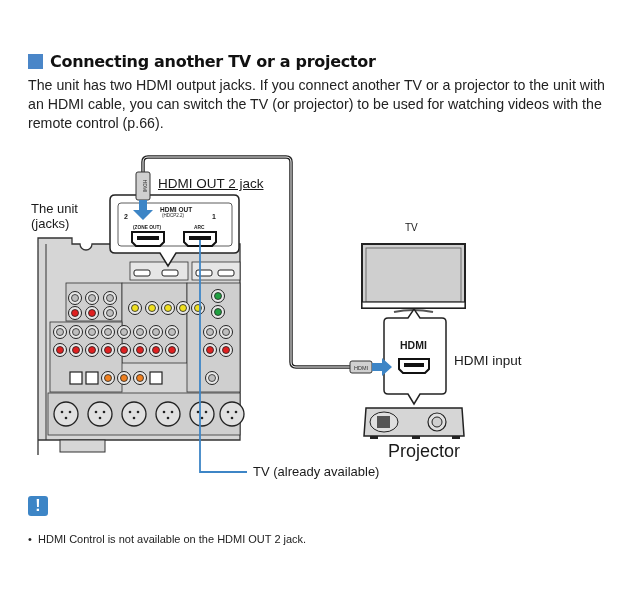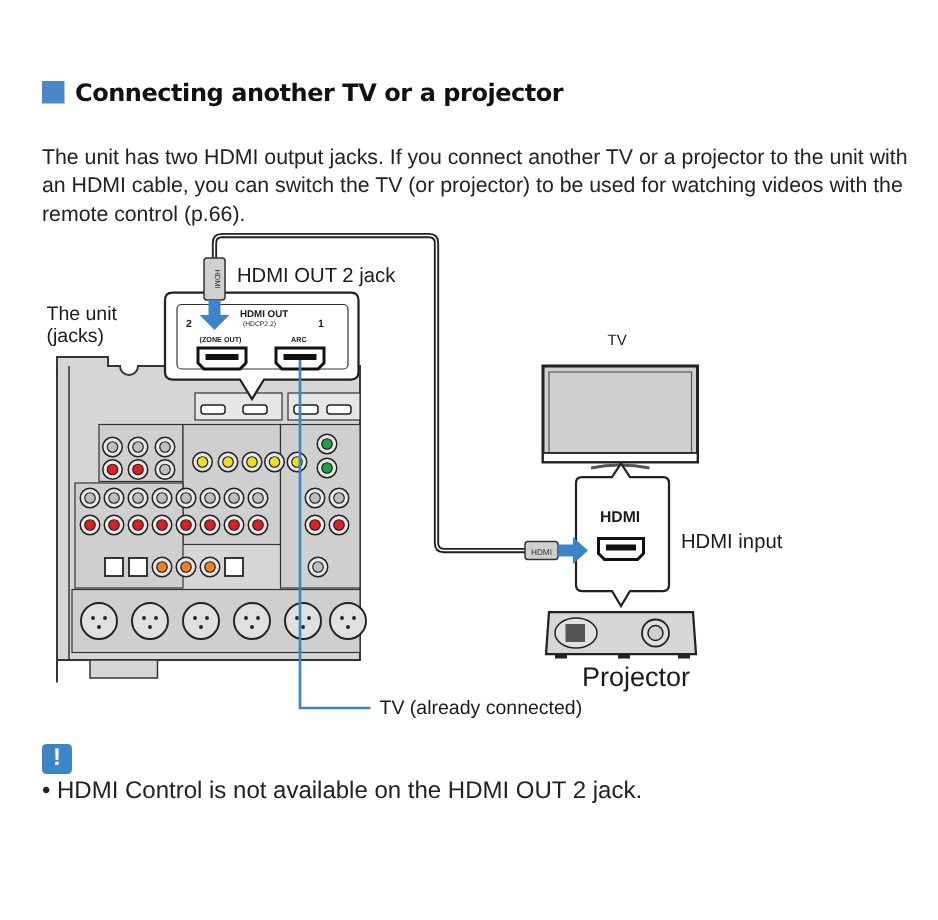--- a/index.html
+++ b/index.html
@@ -1,25 +1,25 @@
 <!DOCTYPE html>
 <html><head>
 <meta charset="utf-8">
 <style>
   html, body { margin:0; padding:0; background:#ffffff; }
   body { width:625px; height:613px; position:relative; overflow:hidden; font-family:"Liberation Sans", sans-serif; color:#1a1a1a; }
   .heading { position:absolute; left:28px; top:52px; display:flex; align-items:center; }
   .heading .sq { width:15px; height:15px; background:#4a86c8; margin-right:7px; }
   .heading h1 { margin:0; font-family:"DejaVu Sans", sans-serif; font-weight:bold; font-size:16px; letter-spacing:-0.3px; color:#111; }
-  .intro { position:absolute; left:28px; top:96px; width:580px; font-size:14.2px; line-height:19px; color:#222; margin:0; }
+  .intro { position:absolute; left:28px; top:76px; width:580px; font-size:14.2px; line-height:19px; color:#222; margin:0; }
   svg.diagram { position:absolute; left:0; top:0; }
   .lbl { position:absolute; font-size:13px; color:#1a1a1a; white-space:nowrap; }
   .notes { position:absolute; left:28px; top:496px; width:580px; }
   .note-icon { width:20px; height:20px; background:#3d85c6; border-radius:3px; color:#fff; font-weight:bold; font-size:16px; text-align:center; line-height:20px; }
-  ul.notes-list { list-style:none; margin:5px 0 0 0; padding:0; font-size:16px; line-height:13.5px; color:#222; }
+  ul.notes-list { list-style:none; margin:17px 0 0 0; padding:0; font-size:11px; line-height:13.5px; color:#222; }
   ul.notes-list li { position:relative; padding-left:10px; margin-bottom:4px; }
   ul.notes-list li::before { content:"•"; position:absolute; left:0; top:0; }
 </style>
 </head>
 <body>
 
 <div class="heading">
   <div class="sq"></div>
   <h1>Connecting another TV or a projector</h1>
 </div>
@@ -272,31 +272,31 @@
     <rect x="370" y="436" width="8" height="3" fill="#222"></rect>
     <rect x="412" y="436" width="8" height="3" fill="#222"></rect>
     <rect x="452" y="436" width="8" height="3" fill="#222"></rect>
   </g>
 </svg>
 
 <div class="lbl" style="left:31px; top:201px; line-height:15px;">
   <div>The unit</div>
   <div>(jacks)</div>
 </div>
-<div class="lbl" style="left:158px; top:176px; font-size:13.5px;">HDMI OUT 2 jack</div>
+<div class="lbl" style="left:158px; top:176px; font-size:13.5px;text-decoration:underline;">HDMI OUT 2 jack</div>
 <div class="lbl" style="left:160px; top:206px; font-size:6.5px; font-weight:bold;">HDMI OUT</div>
 <div class="lbl" style="left:162px; top:213px; font-size:4.5px;">(HDCP2.2)</div>
 <div class="lbl" style="left:124px; top:213px; font-size:7px; font-weight:bold;">2</div>
 <div class="lbl" style="left:133px; top:225px; font-size:4.8px; font-weight:bold;">(ZONE OUT)</div>
 <div class="lbl" style="left:212px; top:213px; font-size:7px; font-weight:bold;">1</div>
 <div class="lbl" style="left:194px; top:225px; font-size:4.8px; font-weight:bold;">ARC</div>
 <div class="lbl" style="left:405px; top:222px; font-size:10px;">TV</div>
 <div class="lbl" style="left:400px; top:339px; font-size:10.5px; font-weight:bold;">HDMI</div>
 <div class="lbl" style="left:454px; top:353px; font-size:13.5px;">HDMI input</div>
 <div class="lbl" style="left:388px; top:441px; font-size:18px;">Projector</div>
-<div class="lbl" style="left:253px; top:464px; font-size:13px;">TV (already connected)</div>
+<div class="lbl" style="left:253px; top:464px; font-size:13px;">TV (already available)</div>
 
 <div class="notes">
   <div class="note-icon">!</div>
   <ul class="notes-list">
     <li>HDMI Control is not available on the HDMI OUT 2 jack.</li>
   </ul>
 </div>
 
 </body></html>

